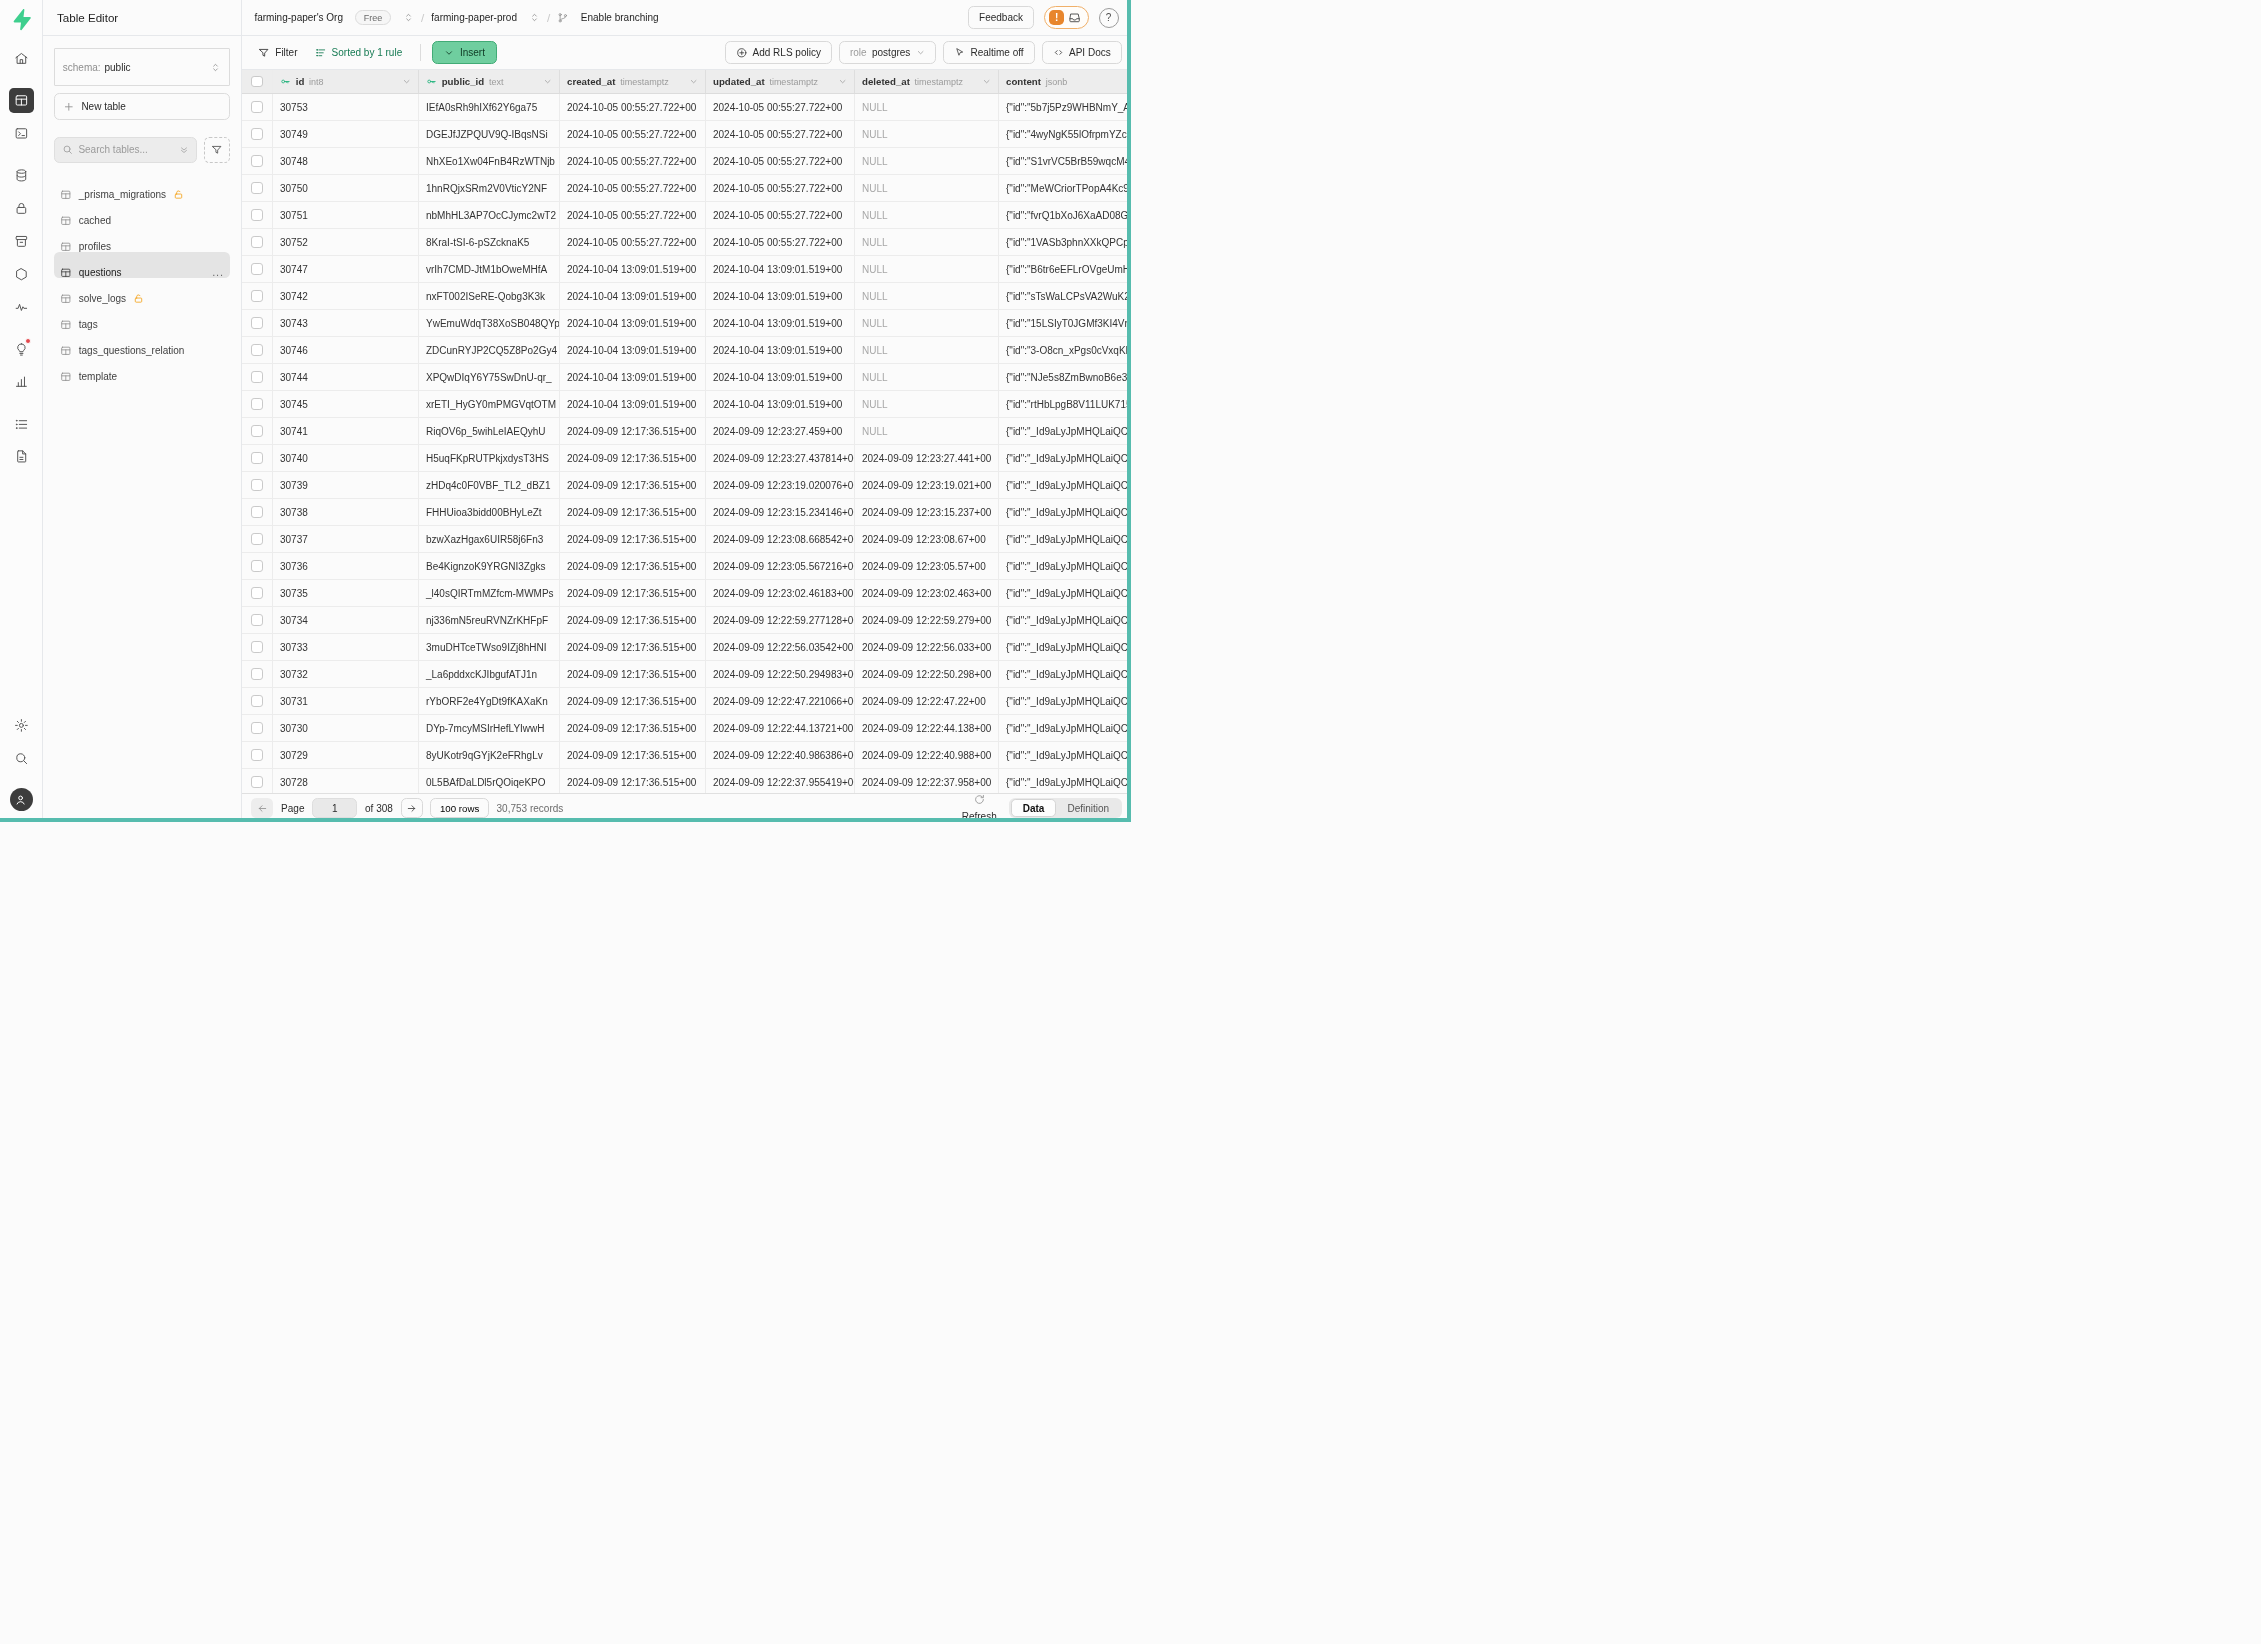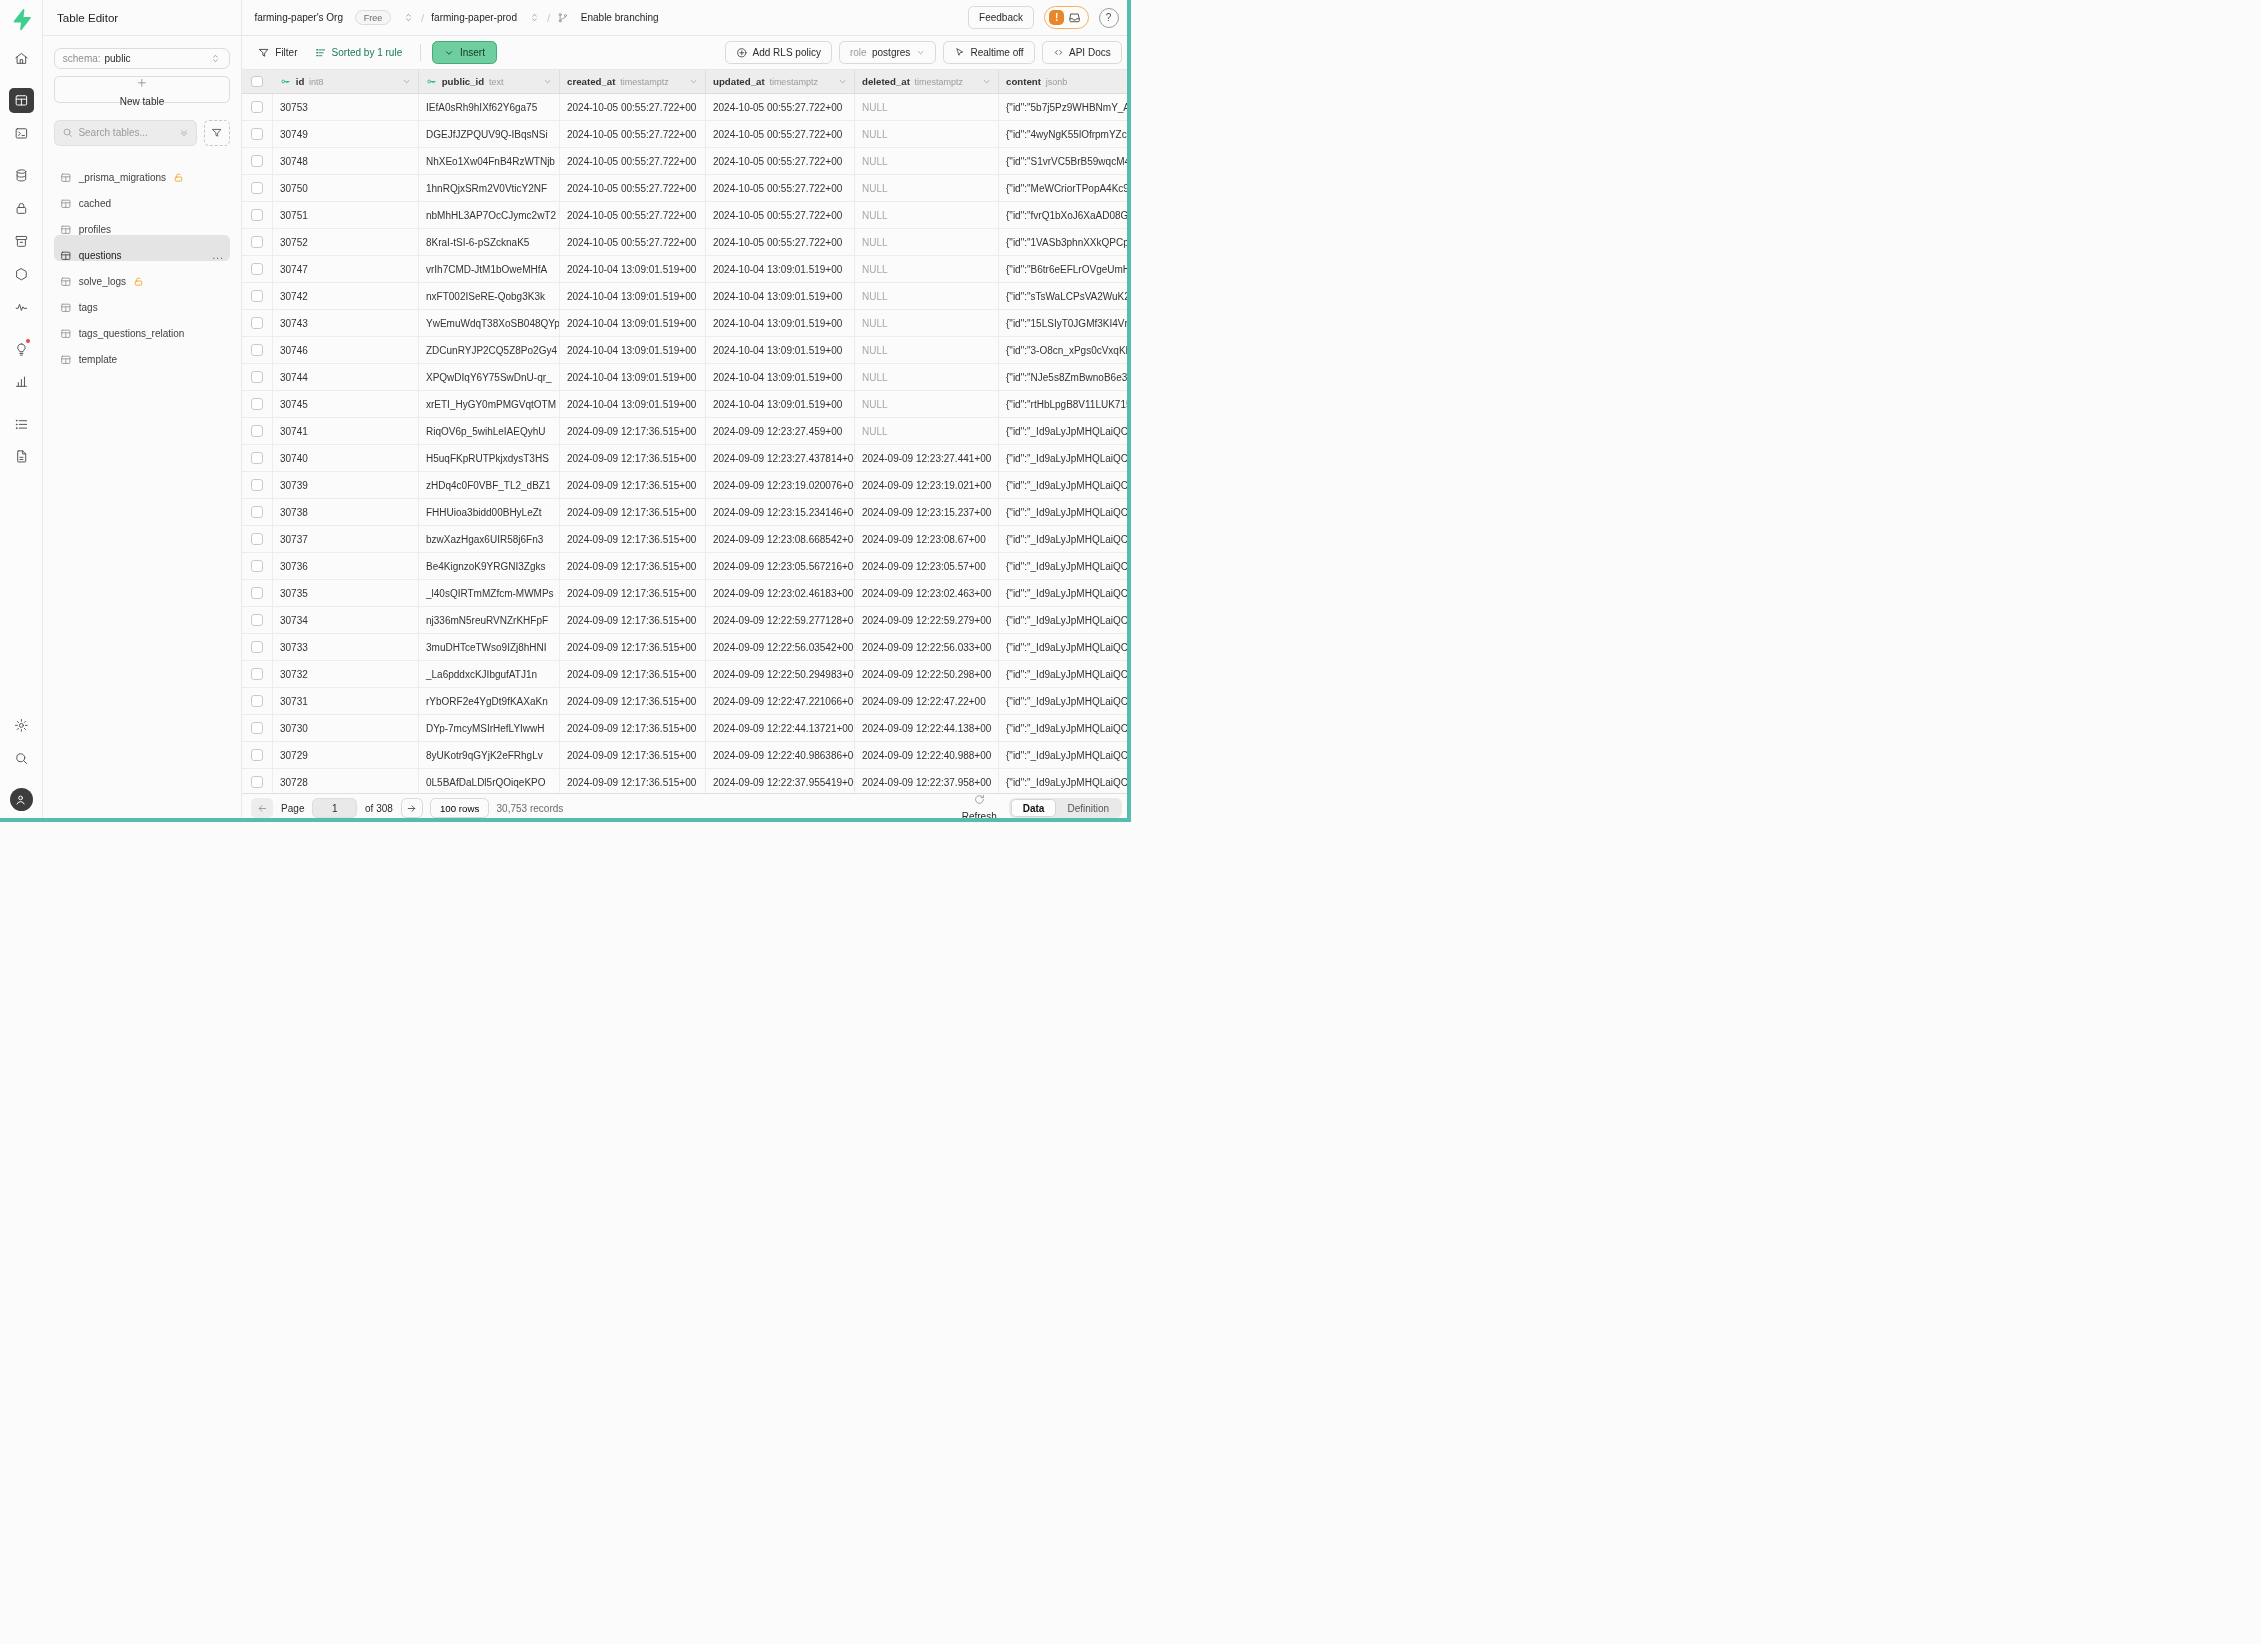--- a/index.html
+++ b/index.html
@@ -15,24 +15,24 @@
   .rail-btn.active { background:#3d3d3d; color:#fff; }
   .rail-gap { height:9.3px; }
   .rail-bottom { margin-top:auto; display:flex; flex-direction:column; align-items:center; }
   .red-dot { position:absolute; top:1.6px; right:2.3px; width:6.2px; height:6.2px; background:#e5484d; border-radius:50%; border:1.6px solid #fcfcfc; }
   .avatar-btn { width:23px; height:23px; border-radius:50%; background:#3d3d3d; color:#fff; display:flex; align-items:center; justify-content:center; margin-top:9.3px; cursor:pointer; }
 
   
   .sidebar { width:199px; background:#fbfbfb; border-right:0.8px solid #e6e8eb; display:flex; flex-direction:column; flex-shrink:0; }
   .sidebar-header { height:36px; border-bottom:0.8px solid #e6e8eb; display:flex; align-items:center; padding:0 14px; font-size:11.6px; color:#1f1f1f; }
   .sidebar-body { padding:12.4px 11px; }
-  .select-box { height:21px; border:0.8px solid #dcdcdc; border-radius:7px; background:#fbfbfb; display:flex; align-items:center; padding:0 7.8px; font-size:10px; cursor:pointer; }
+  .select-box { height:38px; border:0.8px solid #dcdcdc; border-radius:1px; background:#fbfbfb; display:flex; align-items:center; padding:0 7.8px; font-size:10px; cursor:pointer; }
   .select-box .muted { color:#8f8f8f; margin-right:3.9px; }
   .select-box .updown { margin-left:auto; color:#8f8f8f; }
-  .btn-newtable { margin-top:7px; width:100%; height:26.4px; border:0.8px solid #dcdcdc; border-radius:5.4px; background:#fbfbfb; display:flex; align-items:center; padding:0 7.8px; font-size:10px; color:#2b2b2b; gap:7px; cursor:pointer;flex-direction:column; }
+  .btn-newtable { margin-top:7px; width:100%; height:26.4px; border:0.8px solid #dcdcdc; border-radius:5.4px; background:#fbfbfb; display:flex; align-items:center; padding:0 7.8px; font-size:10px; color:#2b2b2b; gap:7px; cursor:pointer; }
   .btn-newtable .plus { color:#8f8f8f; }
   .search-row { margin-top:17px; display:flex; gap:6.2px; }
   .search-input { flex:1; height:26.4px; background:#ececec; border:0.8px solid #dfdfdf; border-radius:5.4px; display:flex; align-items:center; padding:0 7px; gap:5.4px; color:#9b9b9b; font-size:10px; cursor:text; }
   .search-input .dd { margin-left:auto; }
   .filter-sq { width:26.4px; height:26.4px; border:0.8px dashed #c7c7c7; border-radius:5.4px; display:flex; align-items:center; justify-content:center; color:#4b4b4b; cursor:pointer; }
   .table-list { margin-top:11px; list-style:none; }
   .table-item { height:26px; display:flex; align-items:flex-end; gap:7px; padding:0 6.2px; font-size:10px; color:#3f3f3f; border-radius:5.4px; cursor:pointer; }
   .table-item .t-icon { color:#8f8f8f; flex-shrink:0; }
   .table-item.active { background:#e4e4e4; color:#1c1c1c; }
   .table-item.active .t-icon { color:#3d3d3d; }

